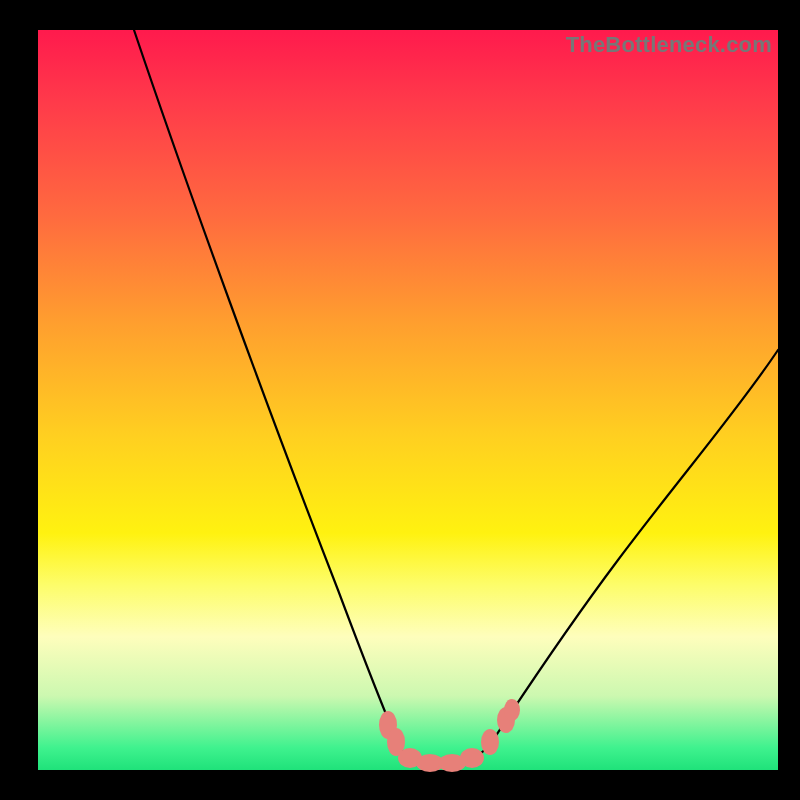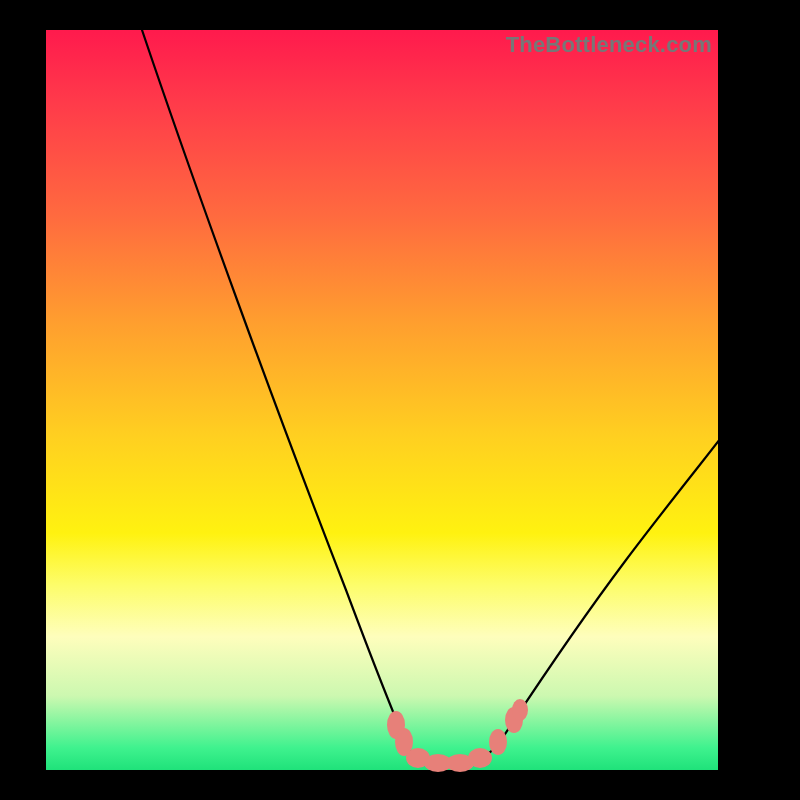--- a/index.html
+++ b/index.html
@@ -12,23 +12,23 @@
     font-family: Arial, Helvetica, sans-serif;
   }
   .frame {
     position: relative;
     width: 800px;
     height: 800px;
     background: #000;
   }
   .plot {
     position: absolute;
-    left: 46px;
+    left: 38px;
     top: 30px;
-    width: 672px;
+    width: 740px;
     height: 740px;
     background: linear-gradient(
       to bottom,
       #ff1a4d 0%,
       #ff3b4a 10%,
       #ff6a3f 25%,
       #ffa02e 40%,
       #ffd020 55%,
       #fff210 68%,
       #fdfd6a 75%,

